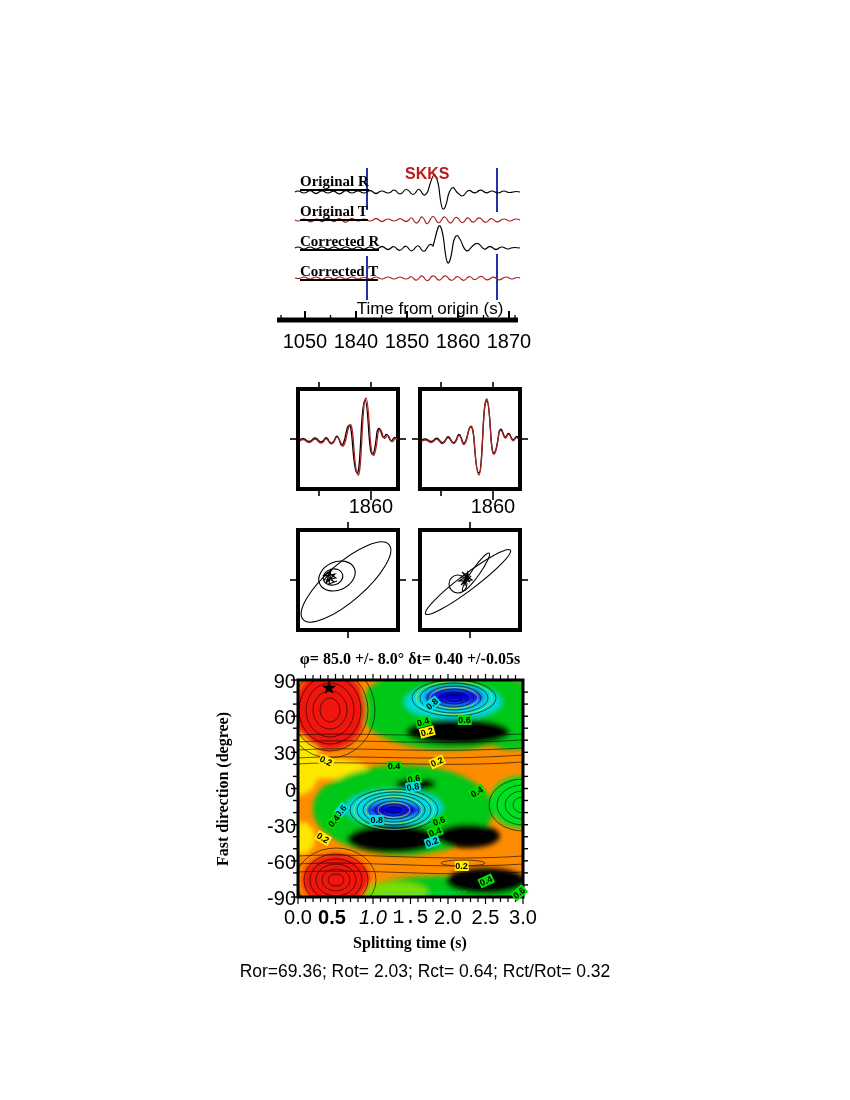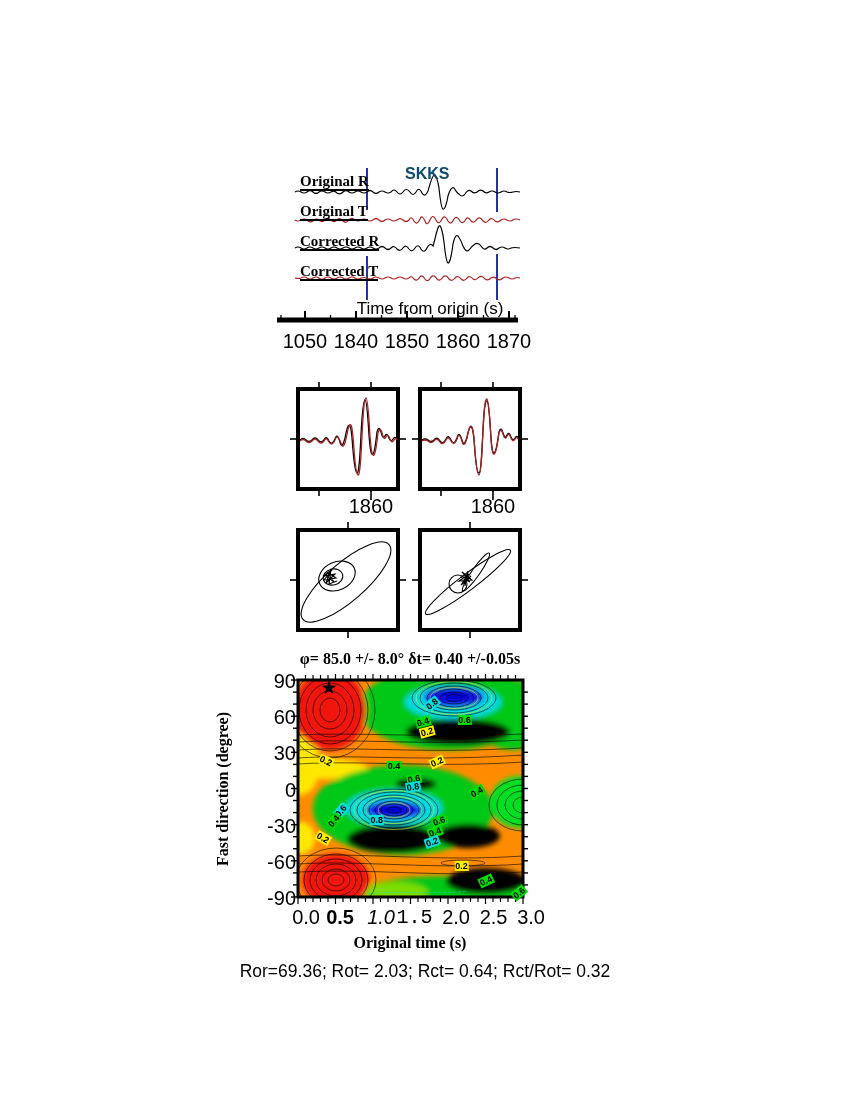--- a/index.html
+++ b/index.html
@@ -4,30 +4,30 @@
 <style>
   html,body{margin:0;padding:0;background:#ffffff;}
   #page{position:relative;width:850px;height:1100px;background:#ffffff;overflow:hidden;
         font-family:"Liberation Sans",sans-serif;color:#000;}
   .abs{position:absolute;}
   
   #hdr{left:0;top:112px;width:850px;text-align:center;font-size:16px;line-height:24px;white-space:pre;}
   
   .trace-label{font-family:"Liberation Serif",serif;font-weight:bold;font-size:15px;
                border-bottom:2px solid #000;padding-bottom:0px;line-height:15px;}
-  #skks{left:405px;top:165px;font-size:16px;font-weight:bold;color:#0c4a6e;}
+  #skks{left:405px;top:165px;font-size:16px;font-weight:bold;color:#b91c1c;}
   .tick-num{font-size:20px;width:60px;text-align:center;}
   #time-axis-label{left:330px;top:299px;width:200px;text-align:center;font-size:17px;}
   
   .t1860{font-size:20px;width:70px;text-align:center;top:495px;}
   
   #contour-title{left:250px;top:650px;width:320px;text-align:center;
                  font-family:"Liberation Serif",serif;font-weight:bold;font-size:16px;}
   .ytick{width:44px;text-align:right;font-size:20px;}
-  .xtick{width:44px;text-align:right;font-size:20px;top:906px;}
+  .xtick{width:44px;text-align:center;font-size:20px;top:906px;}
   #ylab{left:214px;top:680px;width:22px;height:217px;
         font-family:"Liberation Serif",serif;font-weight:bold;font-size:16px;
         writing-mode:vertical-rl;transform:rotate(180deg);text-align:center;}
   #xlab{left:250px;top:934px;width:320px;text-align:center;
         font-family:"Liberation Serif",serif;font-weight:bold;font-size:16px;}
   #footer{left:0;top:961px;width:850px;text-align:center;font-size:17.5px;}
   
   .clabel{position:absolute;font-size:9px;font-weight:bold;line-height:10px;
           padding:0 1px;color:#000;white-space:nowrap;}
 </style>
@@ -381,17 +381,17 @@
   <div class="abs ytick" style="left:252px;top:887px;">-90</div>
 
   <div class="abs xtick" style="left:276px;">0.0</div>
   <div class="abs xtick" style="left:310px;font-weight:bold;">0.5</div>
   <div class="abs xtick" style="left:351px;font-style:italic;">1.0</div>
   <div class="abs xtick" style="left:388.5px;font-family:Liberation Mono, monospace;">1.5</div>
   <div class="abs xtick" style="left:426px;">2.0</div>
   <div class="abs xtick" style="left:463.5px;">2.5</div>
   <div class="abs xtick" style="left:501px;">3.0</div>
 
-  <div class="abs" id="xlab">Original time (s)</div>
+  <div class="abs" id="xlab">Splitting time (s)</div>
 
   <div class="abs" id="footer">Ror=69.36; Rot= 2.03; Rct= 0.64; Rct/Rot= 0.32</div>
 
 </div>
 
 </body></html>

